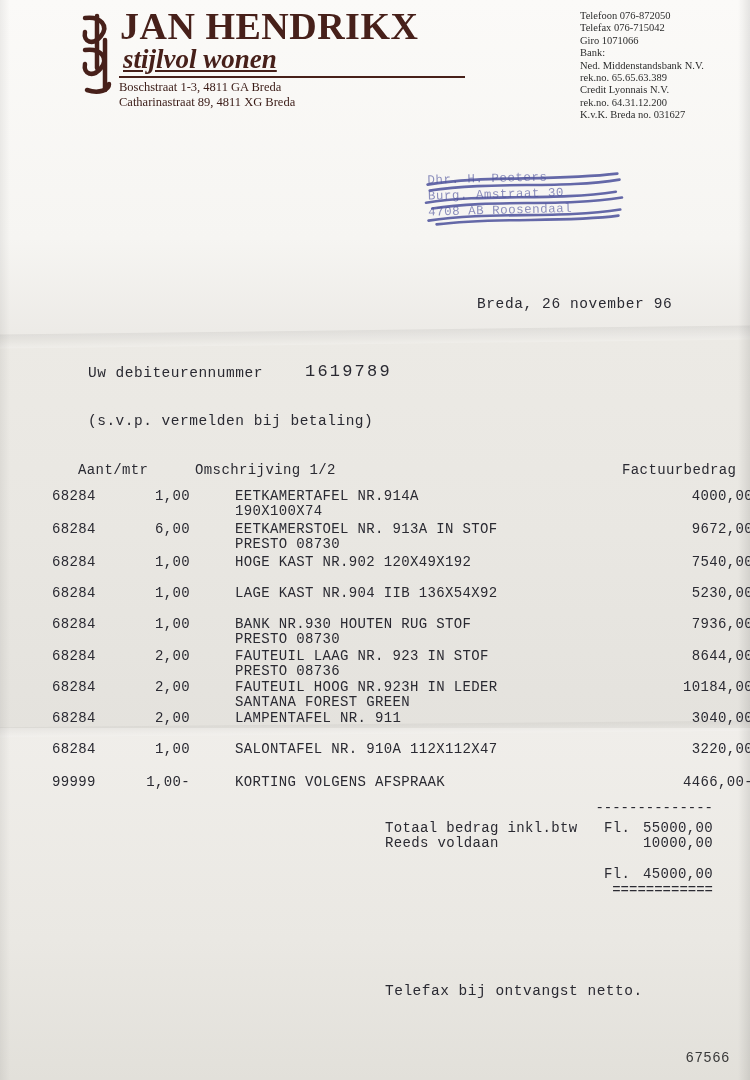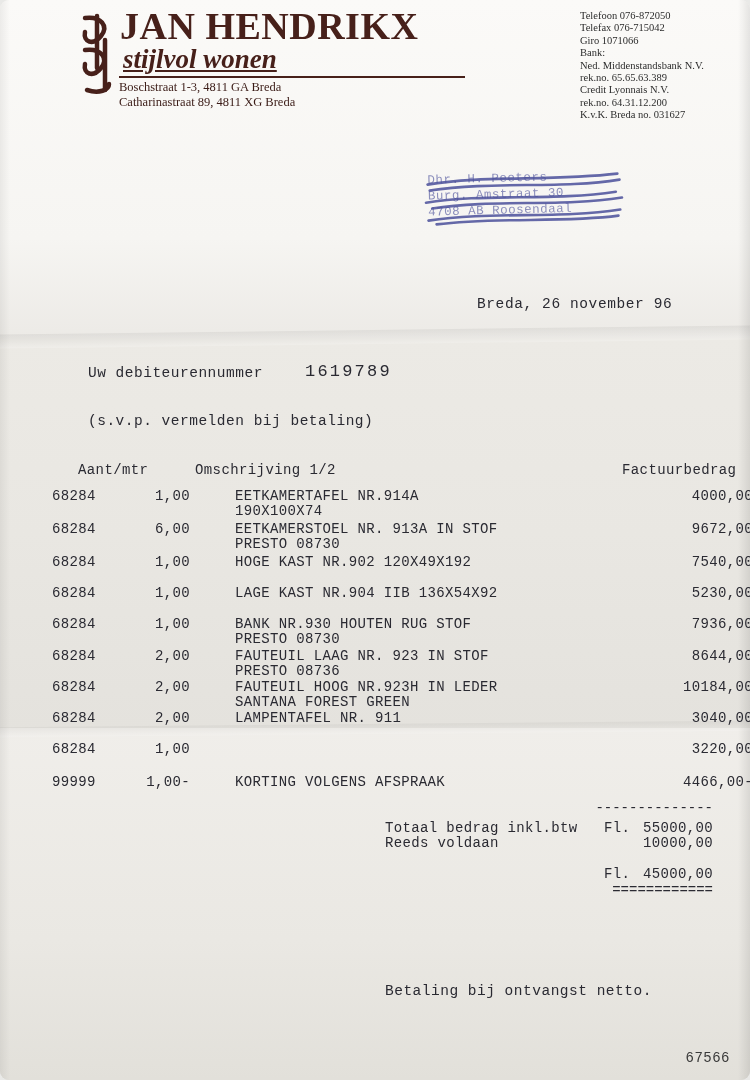--- a/index.html
+++ b/index.html
@@ -12,21 +12,20 @@
     background: #e9e9e7;
     font-family: "Liberation Sans", sans-serif;
     overflow: hidden;
   }
   .page {
     position: relative;
     width: 750px;
     height: 1080px;
     background: linear-gradient(180deg, #f2f1ee 0%, #eeedea 28%, #e7e6e2 30%, #eceae6 55%, #e6e4df 80%, #dedcd7 100%);
     overflow: hidden;
-    border-radius: 9px;
   }
   
   .fold {
     position: absolute;
     left: 0; right: 0;
     height: 14px;
     background: linear-gradient(180deg, rgba(0,0,0,0.10), rgba(255,255,255,0.35));
     opacity: 0.55;
     pointer-events: none;
   }
@@ -382,20 +381,21 @@
     <div class="row" style="height:31px;">
       <span class="cell c-code" style="top:0">68284</span>
       <span class="cell c-qty" style="top:0">2,00</span>
       <span class="cell c-desc" style="top:0">LAMPENTAFEL NR. 911</span>
       <span class="cell c-amt" style="top:0">3040,00</span>
     </div>
 
     <div class="row" style="height:33px;">
       <span class="cell c-code" style="top:0">68284</span>
       <span class="cell c-qty" style="top:0">1,00</span>
+      <span class="cell c-desc" style="top:0">SALONTAFEL NR. 910A 112X112X47</span>
       <span class="cell c-amt" style="top:0">3220,00</span>
     </div>
 
     <div class="row" style="height:31px;">
       <span class="cell c-code" style="top:0">99999</span>
       <span class="cell c-qty" style="top:0">1,00-</span>
       <span class="cell c-desc" style="top:0">KORTING VOLGENS AFSPRAAK</span>
       <span class="cell c-amt" style="top:0">4466,00-</span>
     </div>
 
@@ -410,15 +410,15 @@
 
     <span class="lbl" style="top:35px">Reeds voldaan</span>
     <span class="val" style="top:35px">10000,00</span>
 
     <span class="fl" style="top:66px">Fl.</span>
     <span class="val" style="top:66px">45000,00</span>
 
     <span class="dashes" style="top:82px">============</span>
   </div>
 
-  <div class="typed footer-note">Betaling bij ontvangst netto.</div>
+  <div class="typed footer-note">Telefax bij ontvangst netto.</div>
   <div class="doc-id">67566</div>
 </div>
 
 </body></html>

